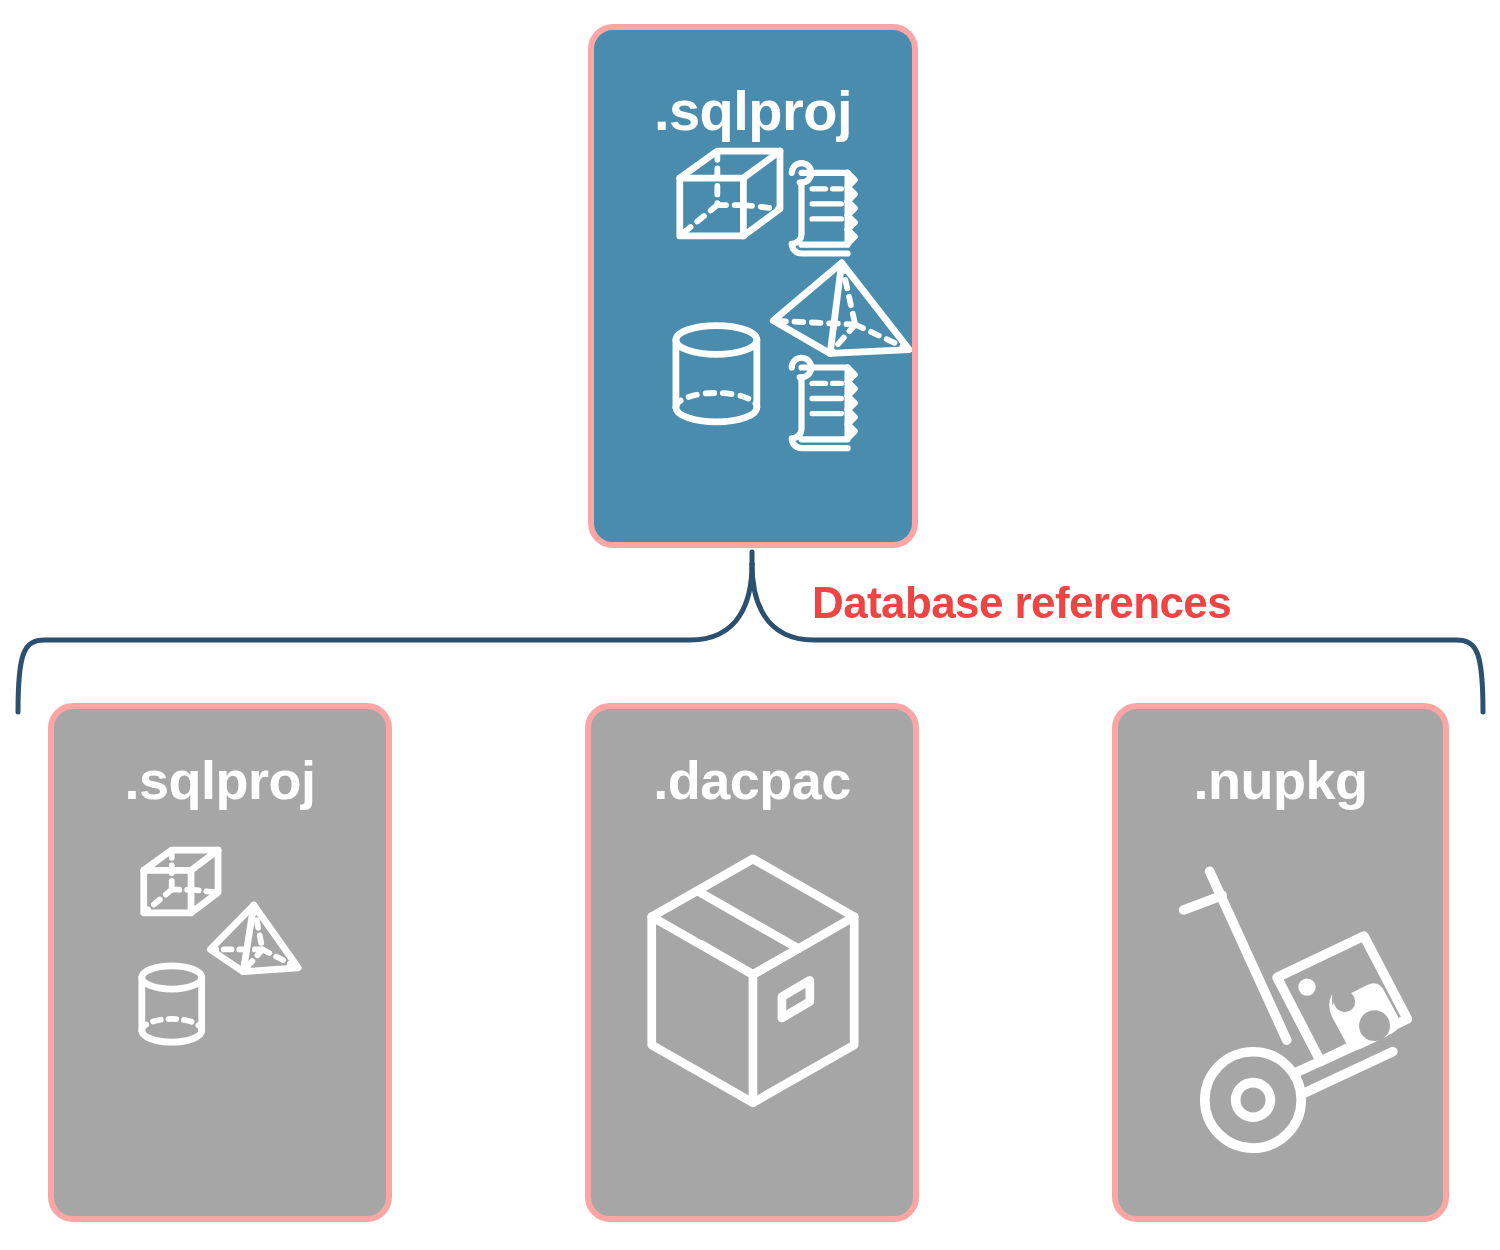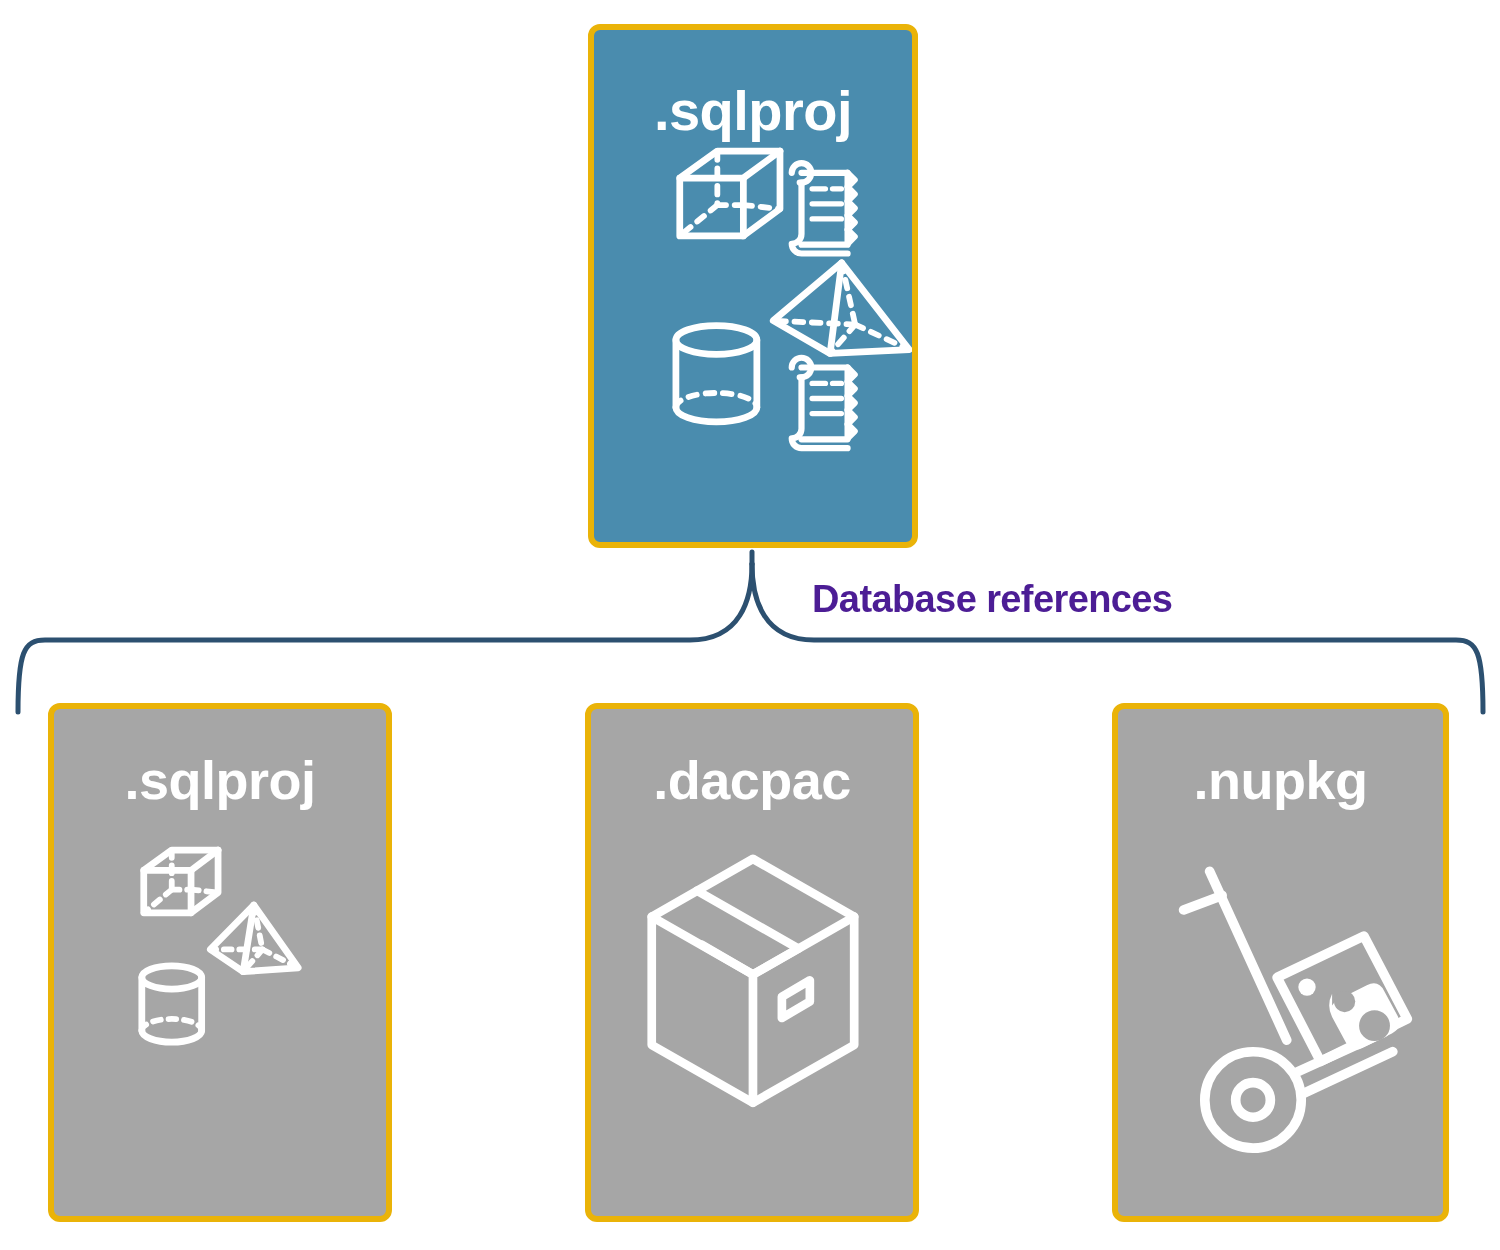--- a/index.html
+++ b/index.html
@@ -20,22 +20,22 @@
     left: 0;
     top: 0;
     width: 1500px;
     height: 1250px;
   }
 
   
   .card {
     position: absolute;
     box-sizing: border-box;
-    border: 6px solid #eab308;
-    border-radius: 12px;
+    border: 6px solid #fca5a5;
+    border-radius: 25px;
     display: block;
   }
   .card.primary { background: #4A8CAE; }
   .card.secondary { background: #A6A6A6; }
 
   #card-root  { left: 588px; top: 24px;  width: 330px; height: 524px; }
   #card-ref-0 { left: 48px;  top: 703px; width: 344px; height: 519px; }
   #card-ref-1 { left: 585px; top: 703px; width: 334px; height: 519px; }
   #card-ref-2 { left: 1112px;top: 703px; width: 337px; height: 519px; }
 
@@ -71,23 +71,23 @@
     top: 540px;
     width: 1500px;
     height: 200px;
   }
 
   
   #brace-label {
     position: absolute;
     left: 812px;
     top: 578px;
-    font-size: 38px;
+    font-size: 44px;
     font-weight: bold;
-    color: #4c1d95;
+    color: #ef4444;
     letter-spacing: -0.6px;
     white-space: nowrap;
     font-family: "Liberation Sans", sans-serif;
   }
 </style>
 </head>
 <body>
 
 <div id="diagram">
 

